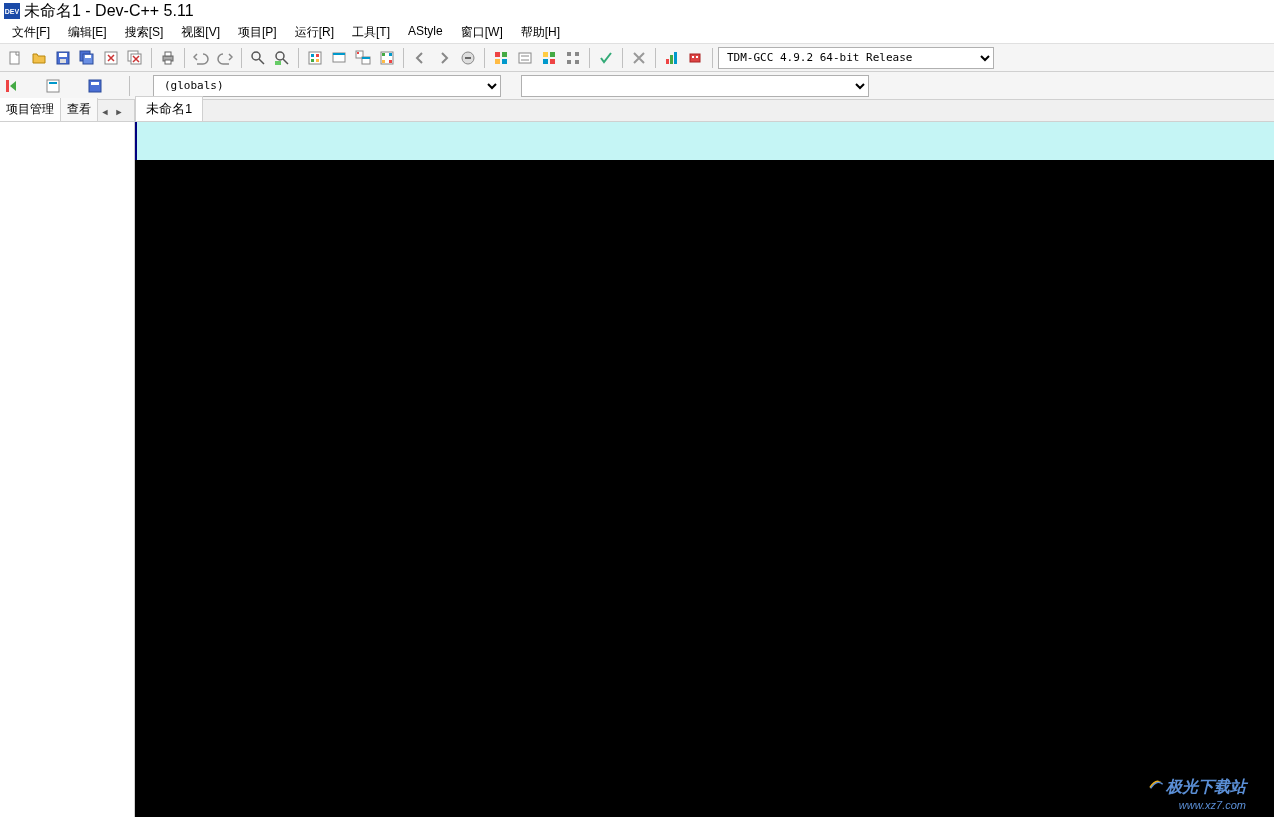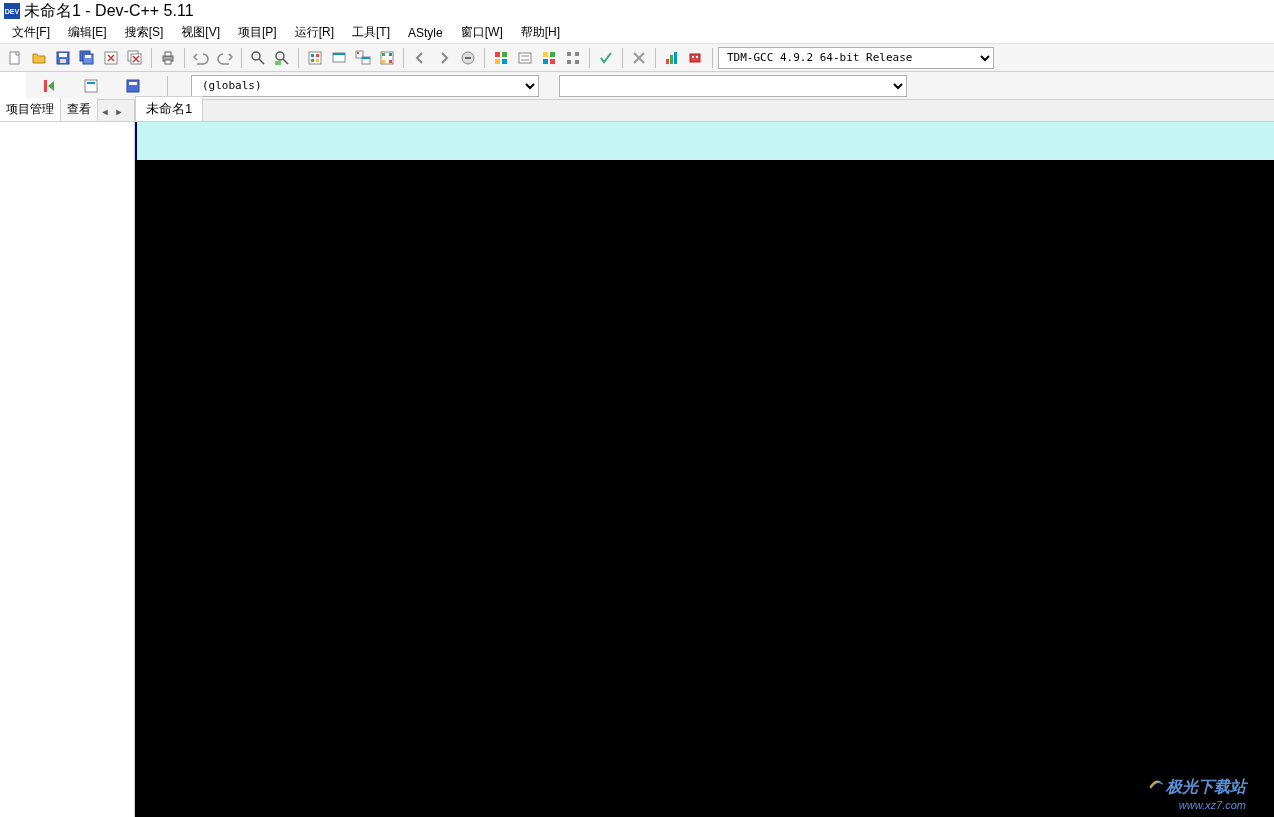--- a/index.html
+++ b/index.html
@@ -30,21 +30,20 @@
     color: #fff;
     font-size: 7px;
     font-weight: bold;
   }
   .title-text { font-size: 16px; color: #000; }
   
   .menubar {
     height: 22px;
     background: #fff;
     display: flex;
-    align-items: center;
     padding: 0 4px;
     gap: 2px;
     border-bottom: 1px solid #e0e0e0;
   }
   .menu-item {
     padding: 2px 8px;
     cursor: default;
     font-size: 12px;
   }
   
@@ -78,24 +77,23 @@
     border: 1px solid #b0b0b0;
     background: #fff;
     padding: 0 4px;
   }
   
   .toolbar2 {
     height: 28px;
     background: #f5f5f5;
     display: flex;
     align-items: center;
-    padding: 2px 12px;
+    padding: 2px 0;
     gap: 20px;
     border-bottom: 1px solid #d0d0d0;
-    margin-left: 26px;
   }
   .globals-select {
     width: 348px;
     height: 22px;
     font-family: "Consolas", monospace;
     font-size: 11px;
     border: 1px solid #b0b0b0;
     background: #fff;
     padding: 0 6px;
   }

